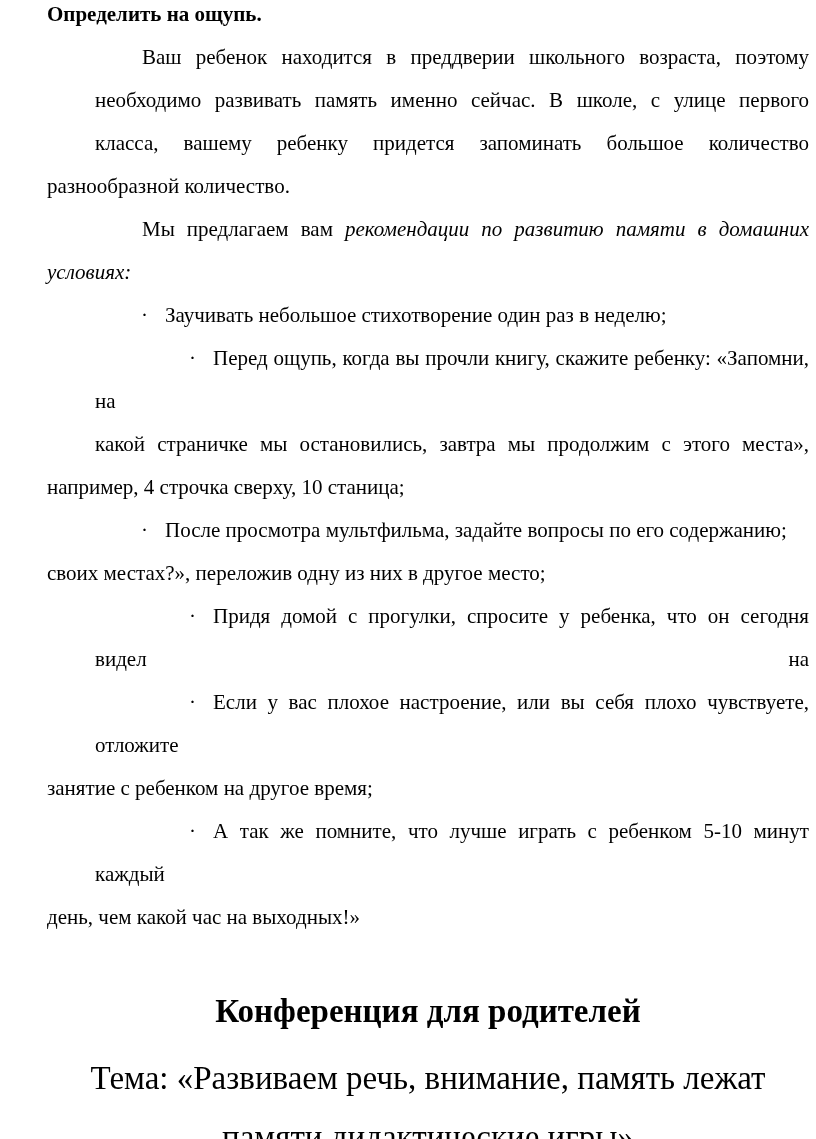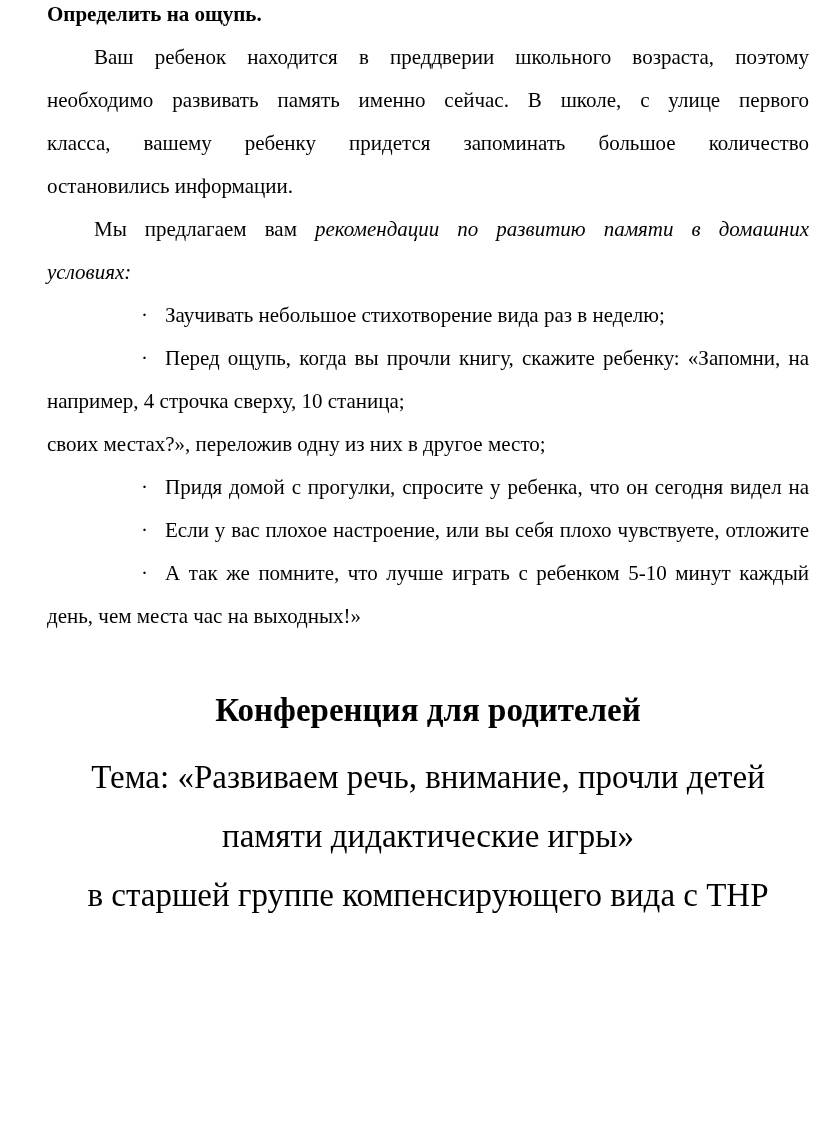--- a/index.html
+++ b/index.html
@@ -23,20 +23,21 @@
     line-height: 43px;
   }
   .line {
     min-height: 43px;
     white-space: normal;
   }
   
   .jline {
     text-align: justify;
     text-align-last: justify;
+    margin-left: 48px;
   }
   .leftline { text-align: left; }
   .indent { text-indent: 47px; }
   .heading { font-weight: 700; }
   .em { font-weight: 400; font-style: italic; }
   .bullet {
     display: inline-block;
     margin-right: 17px;
     font-style: normal;
     font-weight: 400;
@@ -60,59 +61,64 @@
 
 <div class="page">
   <div class="body-block">
 
     <div class="line leftline heading">Определить на ощупь.</div>
 
     <div>
       <div class="line jline indent">Ваш ребенок находится в преддверии школьного возраста, поэтому</div>
       <div class="line jline">необходимо развивать память именно сейчас. В школе, с улице первого</div>
       <div class="line jline">класса, вашему ребенку придется запоминать большое количество</div>
-      <div class="line leftline">остановились информации.</div>
+      <div class="line leftline">разнообразной количество.</div>
     </div>
 
     <div>
       <div class="line jline indent"><span>Мы предлагаем вам </span><span class="em">рекомендации по развитию памяти в домашних</span></div>
       <div class="line leftline em">условиях:</div>
     </div>
 
     <div>
 
       <div>
-        <div class="line leftline indent"><span class="bullet">·</span><span>Заучивать небольшое стихотворение вида раз в неделю;</span></div>
+        <div class="line leftline indent"><span class="bullet">·</span><span>Заучивать небольшое стихотворение один раз в неделю;</span></div>
       </div>
 
       <div>
         <div class="line jline indent"><span class="bullet">·</span><span>Перед ощупь, когда вы прочли книгу, скажите ребенку: «Запомни, на</span></div>
+        <div class="line jline">какой страничке мы остановились, завтра мы продолжим с этого места»,</div>
         <div class="line leftline">например, 4 строчка сверху, 10 станица;</div>
       </div>
 
+      <div>
+        <div class="line leftline indent"><span class="bullet">·</span><span>После просмотра мультфильма, задайте вопросы по его содержанию;</span></div>
+      </div>
 
       <div>
         <div class="line leftline">своих местах?», переложив одну из них в другое место;</div>
       </div>
 
       <div>
         <div class="line jline indent"><span class="bullet">·</span><span>Придя домой с прогулки, спросите у ребенка, что он сегодня  видел на</span></div>
       </div>
 
       <div>
         <div class="line jline indent"><span class="bullet">·</span><span>Если у вас плохое настроение, или вы себя плохо чувствуете, отложите</span></div>
+        <div class="line leftline">занятие с ребенком на другое время;</div>
       </div>
 
       <div>
         <div class="line jline indent"><span class="bullet">·</span><span>А так же помните, что лучше играть с ребенком 5-10 минут каждый</span></div>
-        <div class="line leftline">день, чем места час на выходных!»</div>
+        <div class="line leftline">день, чем какой час на выходных!»</div>
       </div>
 
     </div>
   </div>
 
   <div class="footer">
     <div class="fline footer-title">Конференция для родителей</div>
-    <div class="fline">Тема: «Развиваем речь, внимание, прочли детей</div>
+    <div class="fline">Тема: «Развиваем речь, внимание, память лежат</div>
     <div class="fline">памяти дидактические игры»</div>
     <div class="fline">в старшей группе компенсирующего вида с ТНР</div>
   </div>
 </div>
 
 </body></html>

